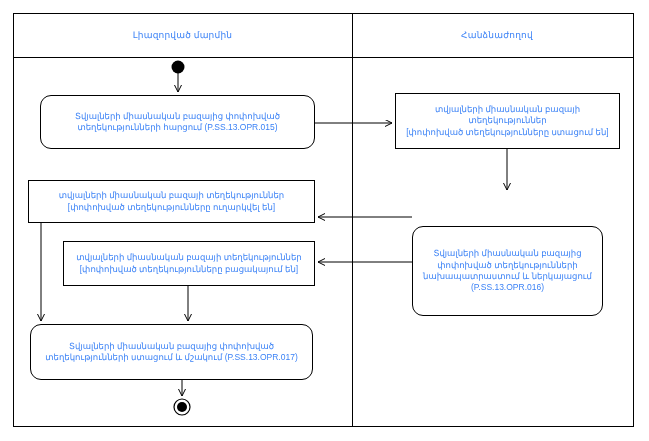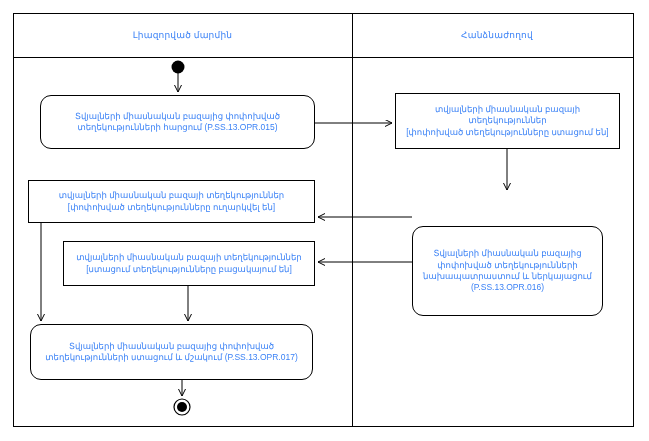--- a/index.html
+++ b/index.html
@@ -71,21 +71,21 @@
     <span class="ln">Տվյալների միասնական բազայից փոփոխված տեղեկությունների նախապատրաստում և ներկայացում (P.SS.13.OPR.016)</span>
   </div>
 
   <div class="node" style="left:28px;top:180px;width:287px;height:43px;">
     <span class="ln">տվյալների միասնական բազայի տեղեկություններ</span>
     <span class="ln">[փոփոխված տեղեկությունները ուղարկվել են]</span>
   </div>
 
   <div class="node" style="left:63px;top:241px;width:252px;height:45px;">
     <span class="ln">տվյալների միասնական բազայի տեղեկություններ</span>
-    <span class="ln">[ստացում տեղեկությունները բացակայում են]</span>
+    <span class="ln">[փոփոխված տեղեկությունները բացակայում են]</span>
   </div>
 
   <div class="node rounded" style="left:30px;top:324px;width:283px;height:56px;">
     <span class="ln">Տվյալների միասնական բազայից փոփոխված տեղեկությունների ստացում և մշակում (P.SS.13.OPR.017)</span>
   </div>
 
   <svg class="overlay" viewBox="0 0 649 441">
     <defs>
       <marker id="arrow" markerWidth="9" markerHeight="9" refX="7" refY="3.5" orient="auto" markerUnits="userSpaceOnUse">
         <path d="M0,0 L7,3.5 L0,7" fill="none" stroke="#000" stroke-width="1"></path>

